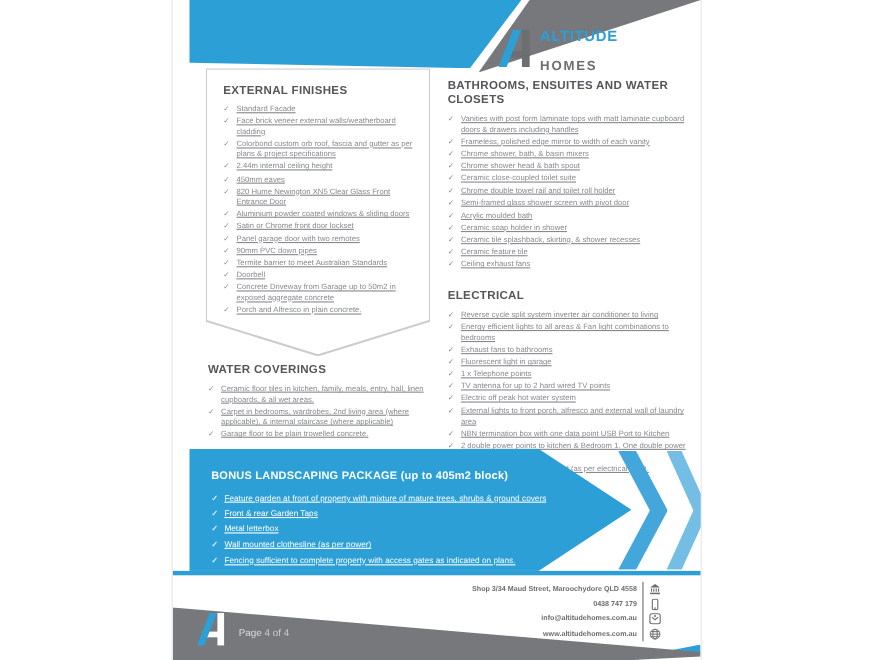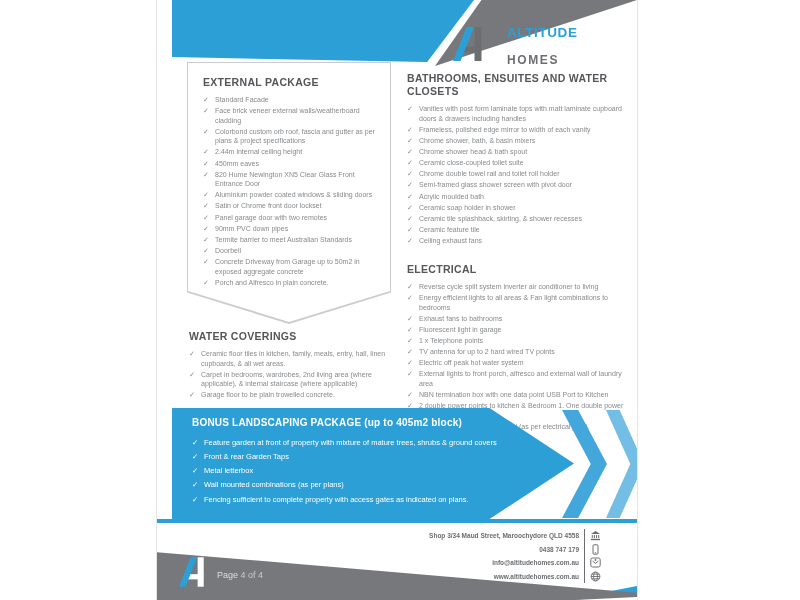--- a/index.html
+++ b/index.html
@@ -5,46 +5,46 @@
   html,body{margin:0;padding:0;background:#ffffff;font-family:"Liberation Sans",sans-serif;}
   .canvas{position:relative;width:800px;height:600px;background:#fff;overflow:hidden;}
   .page{position:absolute;left:156px;top:0;width:480px;height:600px;background:#fff;
         border-left:1px solid #e6e6e6;border-right:1px solid #e6e6e6;overflow:hidden;}
 
   
   .hdr-blue{position:absolute;left:15px;top:0;width:302px;height:62px;background:#2d9fd7;
             clip-path:polygon(0 0,100% 0,84.5% 100%,0 92%);}
   .hdr-gray{position:absolute;left:278px;top:0;width:202px;height:66px;background:#77787b;
             clip-path:polygon(23% 0,100% 0,0 100%);}
-  .logo{position:absolute;left:296px;top:26px;display:flex;align-items:center;gap:24px;}
+  .logo{position:absolute;left:296px;top:26px;display:flex;align-items:flex-end;gap:8px;}
   .logo-text{display:flex;flex-direction:column;line-height:1;}
   .logo-word1{font-size:13.5px;font-weight:bold;letter-spacing:.6px;color:#2aa0d8;}
   .logo-word2{font-size:12px;font-weight:bold;letter-spacing:1.6px;color:#6d6e71;margin-top:14px;}
 
   
   h2{margin:0;font-size:10.5px;font-weight:bold;color:#55565a;letter-spacing:.3px;line-height:1.25;}
   ul.check{list-style:none;margin:6px 0 0 0;padding:0;font-size:7px;line-height:1.36;color:#87898c;}
-  ul.check li{position:relative;padding-left:12px;margin-bottom:1.6px;}
+  ul.check li{position:relative;padding-left:12px;margin-bottom:1.6px;text-decoration:underline;}
   ul.check li::before{content:"\2713";position:absolute;left:0;top:0;color:#8a8c8f;}
 
   
   .box-ext{position:absolute;left:30px;top:62px;width:204px;height:262px;
            background:#cbcccd;clip-path:polygon(0 0,100% 0,100% 88%,50% 100%,0 88%);}
   .box-ext-inner{position:absolute;left:1px;top:1px;right:1px;bottom:2px;background:#fff;
            clip-path:polygon(0 0,100% 0,100% 88%,50% 100%,0 88%);padding:13px 13px 0 15px;box-sizing:border-box;}
 
   .floor{position:absolute;left:32px;top:330px;width:212px;}
   .right-col{position:absolute;left:250px;top:64px;width:228px;}
   .right-col h2{margin-top:8px;}
   .right-col .gap{height:8px;}
 
   
   .banner{position:absolute;left:15px;top:408px;width:402px;height:111px;background:#2d9fd7;
           clip-path:polygon(0 0,79% 0,100% 50%,79% 100%,0 100%);color:#fff;
-          padding:9px 0 0 20px;box-sizing:border-box;}
+          padding:19px 0 0 20px;box-sizing:border-box;}
   .banner h2{color:#fff;font-size:10px;letter-spacing:.2px;}
   .banner ul.check{margin-top:6px;font-size:7.5px;line-height:14.3px;color:#fff;white-space:nowrap;}
   .banner ul.check li{padding-left:12px;margin-bottom:0;}
   .banner ul.check li::before{color:#fff;}
   .chev{position:absolute;top:410px;height:108px;
         clip-path:polygon(0 0,36% 0,100% 50%,36% 100%,0 100%,64% 50%);}
   .chev1{left:405px;width:45px;background:#44a7db;}
   .chev2{left:449px;width:38px;background:#74bde4;}
   .blue-rule{position:absolute;left:0;top:519px;width:480px;height:3.5px;background:#2d9fd7;}
 
@@ -80,21 +80,21 @@
         </svg>
       </span>
       <span class="logo-text">
         <span class="logo-word1">ALTITUDE</span>
         <span class="logo-word2">HOMES</span>
       </span>
     </div>
 
     <div class="box-ext">
       <div class="box-ext-inner">
-        <h2>EXTERNAL PACKAGE</h2>
+        <h2>EXTERNAL FINISHES</h2>
         <ul class="check">
 
         <li>Standard Facade</li>
             <li>Face brick veneer external walls/weatherboard cladding</li>
             <li>Colorbond custom orb roof, fascia and gutter as per plans &amp; project specifications</li>
             <li>2.44m internal ceiling height</li>
             <li>450mm eaves</li>
             <li>820 Hume Newington XN5 Clear Glass Front Entrance Door</li>
             <li>Aluminium powder coated windows &amp; sliding doors</li>
             <li>Satin or Chrome front door lockset</li>
@@ -153,21 +153,21 @@
         </ul>
     </div>
 
     <div class="banner">
       <h2>BONUS LANDSCAPING PACKAGE (up to 405m2 block)</h2>
       <ul class="check">
 
       <li>Feature garden at front of property with mixture of mature trees, shrubs &amp; ground covers</li>
           <li>Front &amp; rear Garden Taps</li>
           <li>Metal letterbox</li>
-          <li>Wall mounted combinations (as per plans)</li>
+          <li>Wall mounted clothesline (as per power)</li>
           <li>Fencing sufficient to complete property with access gates as indicated on plans.</li>
         </ul>
     </div>
     <div class="chev chev1"></div>
     <div class="chev chev2"></div>
     <div class="blue-rule"></div>
 
     <div class="blue-sliver"></div>
     <div class="footer-band"></div>
     <div class="footer-logo">

